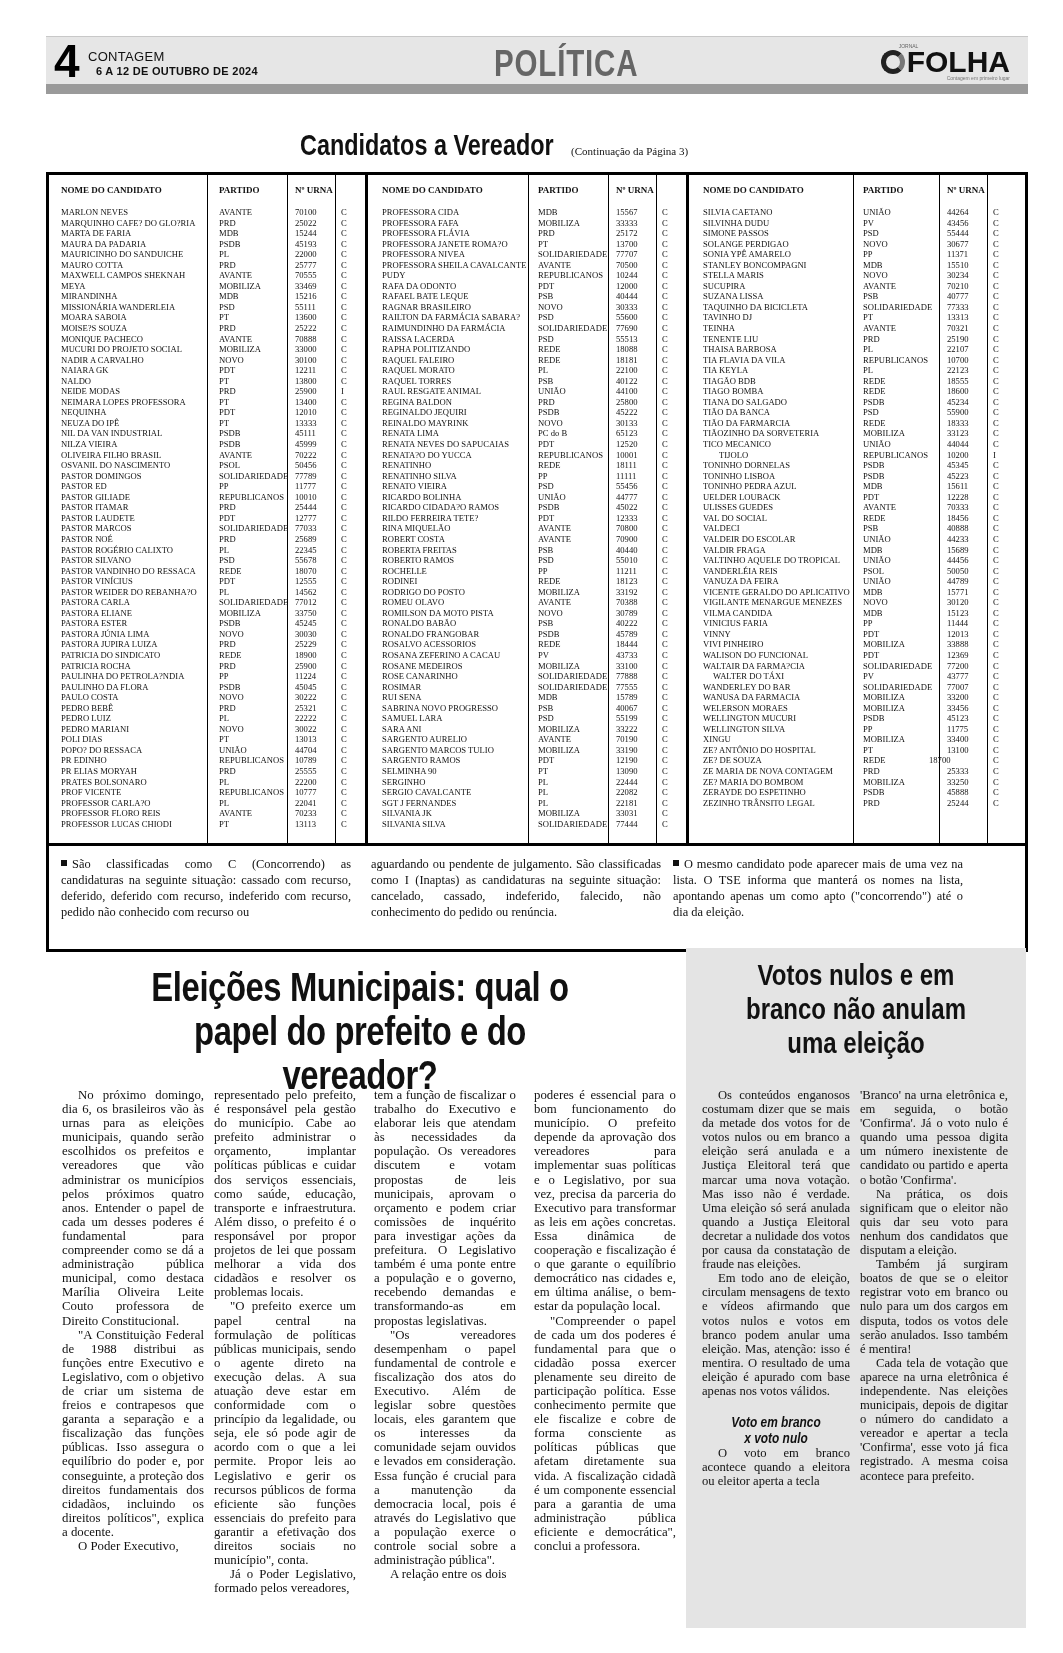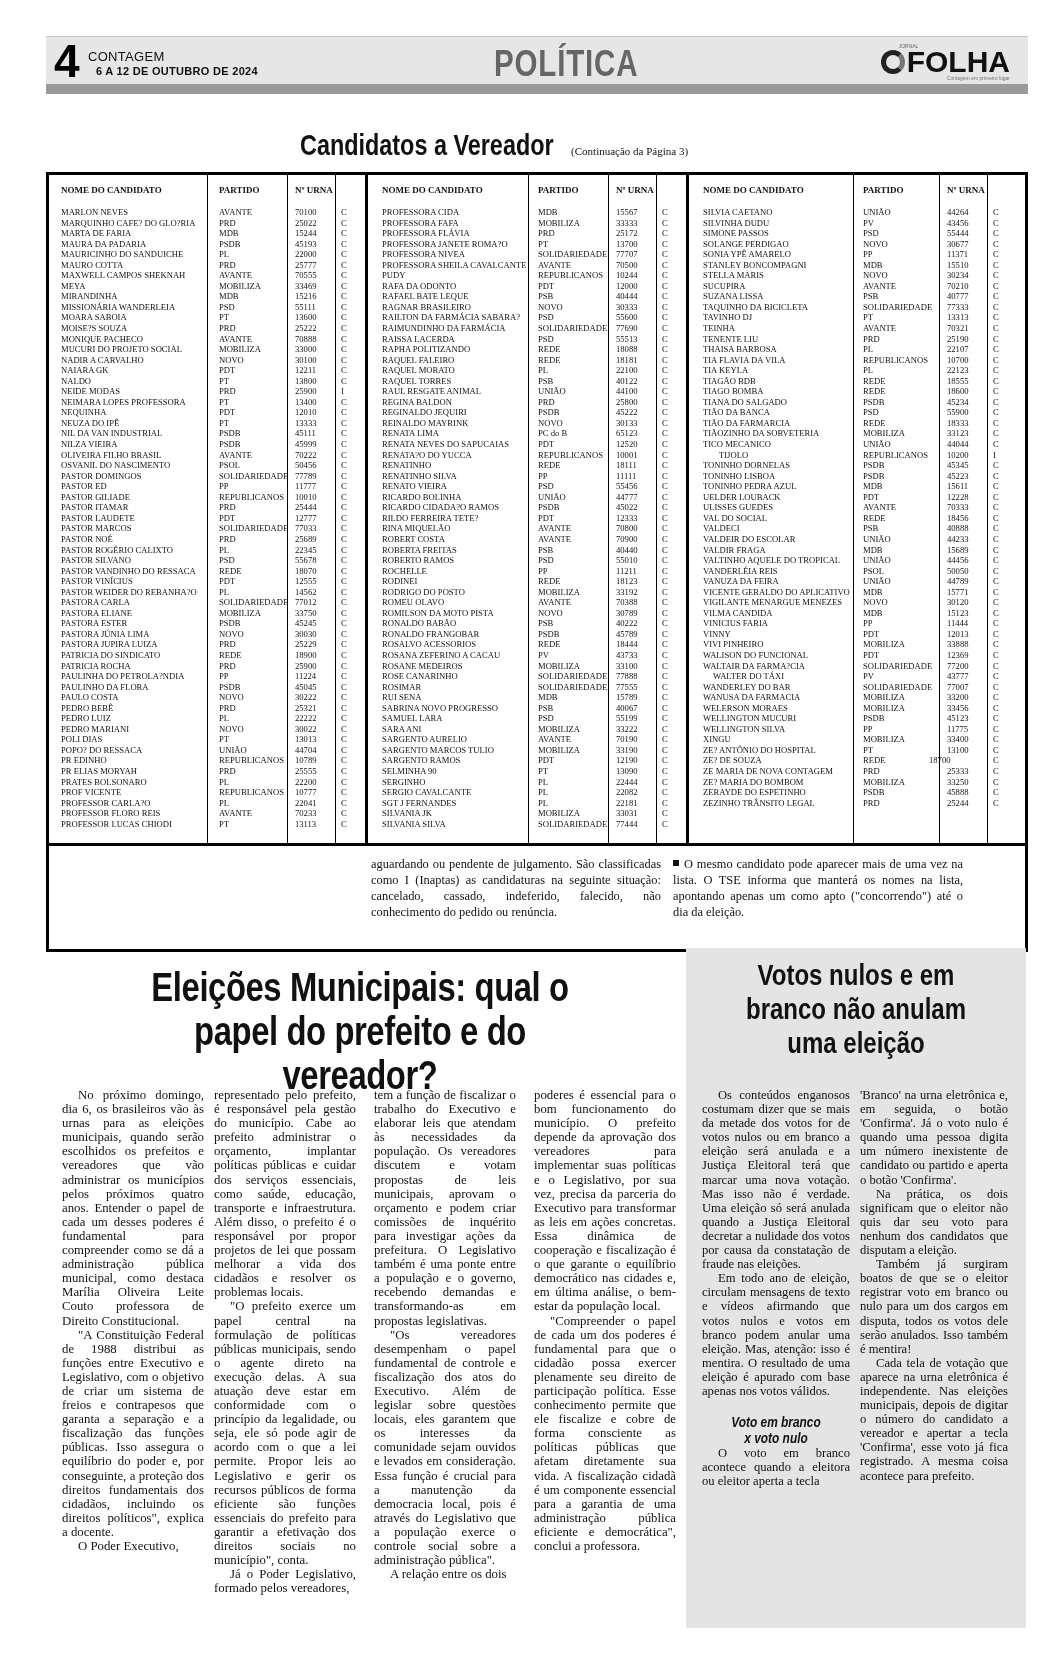--- a/index.html
+++ b/index.html
@@ -1154,20 +1154,21 @@
         <div class="row">
           <span style="left: 14px;">ZEZINHO TRÂNSITO LEGAL</span>
           <span style="left: 174px;">PRD</span>
           <span style="left: 258px;">25244</span>
           <span style="left: 304px;">C</span>
         </div>
       </div>
     </div>
 
   <div class="notes">
+    <div class="note" style="left:12px; width:290px;"><span class="sq"></span><span>São classificadas como C (Concorrendo) as candidaturas na seguinte situação: cassado com recurso, deferido, deferido com recurso, indeferido com recurso, pedido não conhecido com recurso ou</span></div>
     <div class="note" style="left:322px; width:290px;"><span>aguardando ou pendente de julgamento. São classificadas como I (Inaptas) as candidaturas na seguinte situação: cancelado, cassado, indeferido, falecido, não conhecimento do pedido ou renúncia.</span></div>
     <div class="note" style="left:624px; width:290px;"><span class="sq"></span><span>O mesmo candidato pode aparecer mais de uma vez na lista. O TSE informa que manterá os nomes na lista, apontando apenas um como apto ("concorrendo") até o dia da eleição.</span></div>
   </div>
 </div>
 
 <div class="main-headline">
   <span class="l1">Eleições Municipais: qual o</span>
   <span class="l2">papel do prefeito e do vereador?</span>
 </div>
 <div class="art-col" style="left:62px;">

